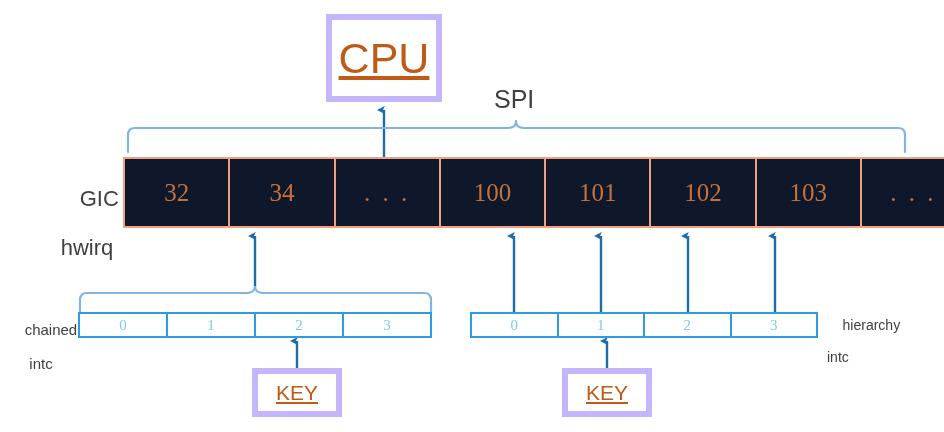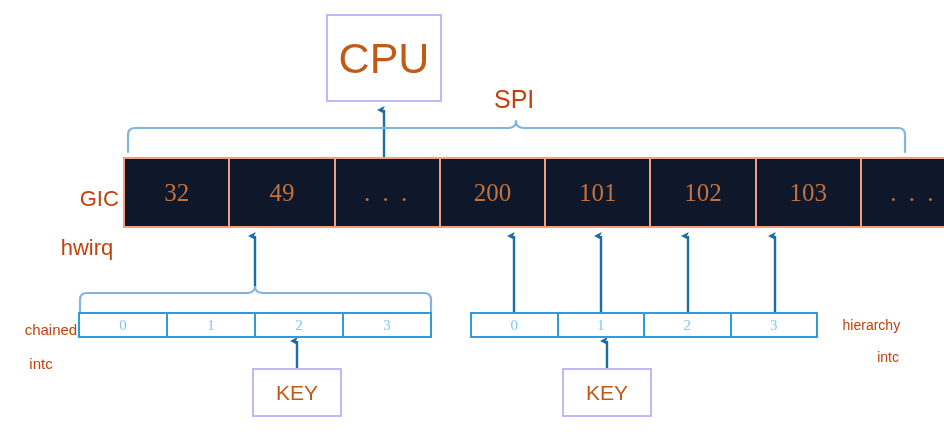--- a/index.html
+++ b/index.html
@@ -31,27 +31,28 @@
   }
   .txt {
     position: absolute;
     white-space: pre;
     line-height: 1;
   }
   
   .orange-box {
     position: absolute;
     box-sizing: border-box;
-    border: 2px solid #c4b5fd;
+    border: 6px solid #c4b5fd;
     background: #ffffff;
     display: flex;
     align-items: center;
     justify-content: center;
     color: #C05A17;
     font-family: "Liberation Sans", sans-serif;
+    text-decoration: underline;
   }
   #cpu-box {
     left: 326px;
     top: 14px;
     width: 116px;
     height: 88px;
     font-size: 43px;
   }
   .key-box {
     width: 90px;
@@ -106,21 +107,21 @@
     color: #81C8EE;
     font-family: "Liberation Serif", serif;
     font-size: 15px;
   }
   .intc-table .cell:last-child { border-right: none; }
   #chained-intc-table   { left: 78px;  top: 312px; width: 354px; }
   #hierarchy-intc-table { left: 470px; top: 312px; width: 348px; }
 
   
   .blue-label {
-    color: #c2410c;
+    color: #404040;
     font-family: "Liberation Sans", sans-serif;
   }
   #label-gic-hwirq {
     left: 52px;
     top: 166px;
     font-size: 22px;
     text-align: center;
     width: 70px;
   }
   #label-gic-hwirq .l2 { display: block; margin-top: 5px; }
@@ -135,21 +136,21 @@
     font-size: 15px;
     width: 66px;
     text-align: center;
   }
   #label-chained-intc .l2 { display: block; margin-top: 4px; }
   #label-hierarchy-intc {
     left: 827px;
     top: 304px;
     font-size: 14px;
     width: 72px;
-    text-align: right;
+    text-align: left;
   }
   #label-hierarchy-intc .l2 { display: block; margin-top: 4px; }
 </style>
 </head>
 <body>
 
 <div id="diagram-root">
 
   <svg id="diagram-svg" viewBox="0 0 944 432" xmlns="http://www.w3.org/2000/svg">
     <defs>
@@ -184,23 +185,23 @@
 
   <div class="txt blue-label" id="label-spi">SPI</div>
 
   <div class="txt blue-label" id="label-gic-hwirq">
     <span class="l1">GIC</span>
     <span class="l2">hwirq</span>
   </div>
 
   <div id="gic-table">
     <div class="cell">32</div>
-    <div class="cell">49</div>
+    <div class="cell">34</div>
     <div class="cell dots">. . .</div>
-    <div class="cell">200</div>
+    <div class="cell">100</div>
     <div class="cell">101</div>
     <div class="cell">102</div>
     <div class="cell">103</div>
     <div class="cell dots">. . .</div>
   </div>
 
   <div class="txt blue-label" id="label-chained-intc">
     <span class="l1">chained</span>
     <span class="l2">intc</span>
   </div>

